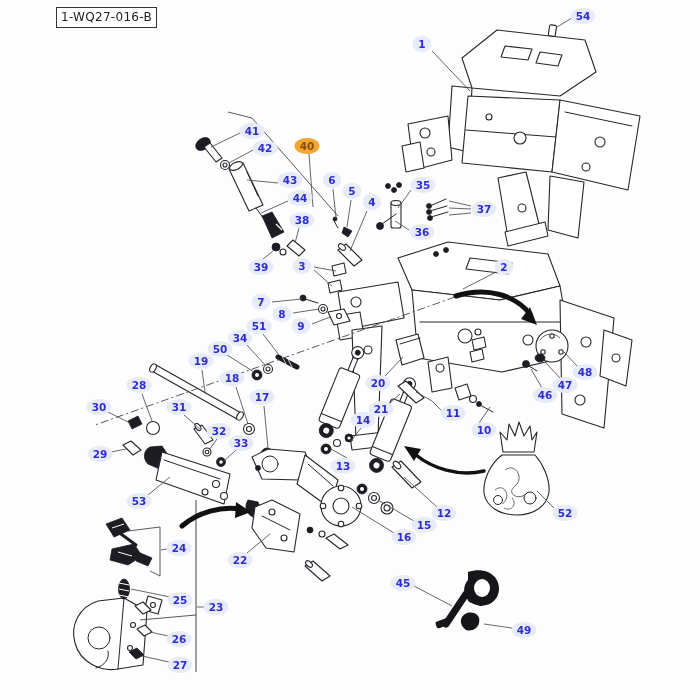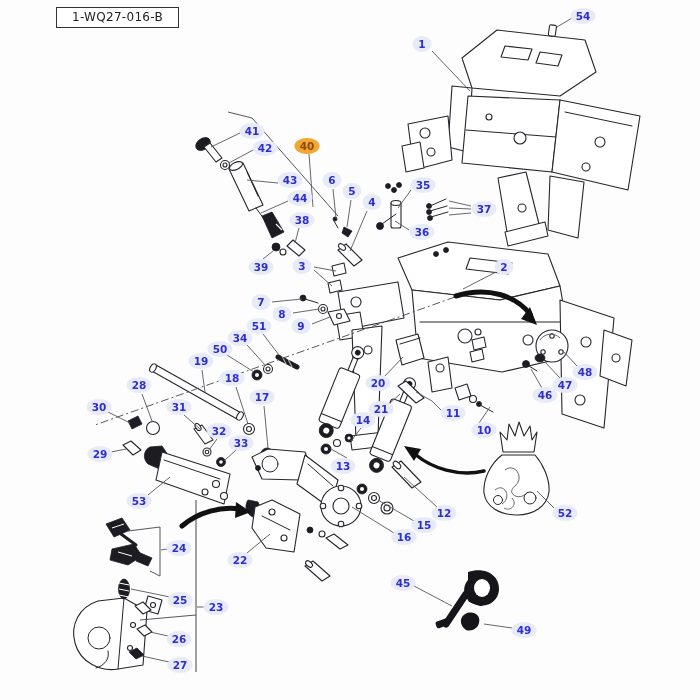--- a/index.html
+++ b/index.html
@@ -1,19 +1,19 @@
 <!DOCTYPE html>
 <html><head>
 <meta charset="utf-8">
 <style>
   html,body{margin:0;padding:0;background:#ffffff;}
   #stage{position:relative;width:700px;height:700px;background:#fdfdfd;overflow:hidden;
          font-family:"DejaVu Sans","Liberation Sans",sans-serif;}
   #code-box{position:absolute;left:56px;top:7px;border:1px solid #333;background:#fff;
-            padding:1px 15px;font-size:12px;color:#222;letter-spacing:.3px;line-height:17px;}
+            padding:1px 4px;font-size:12px;color:#222;letter-spacing:.3px;line-height:17px;}
   svg{position:absolute;left:0;top:0;}
   .part{fill:#ffffff;stroke:#26262c;stroke-width:1.1;stroke-linejoin:round;stroke-linecap:round;}
   .dark{fill:#1c1c22;stroke:#1c1c22;stroke-width:.8;stroke-linejoin:round;}
   .ln{fill:none;stroke:#26262c;stroke-width:1;stroke-linecap:round;}
   .thin{fill:none;stroke:#55555c;stroke-width:.9;}
   .lbl-txt{font-family:"DejaVu Sans","Liberation Sans",sans-serif;font-size:10.5px;font-weight:700;text-anchor:middle;}
 </style>
 </head>
 <body>
 

